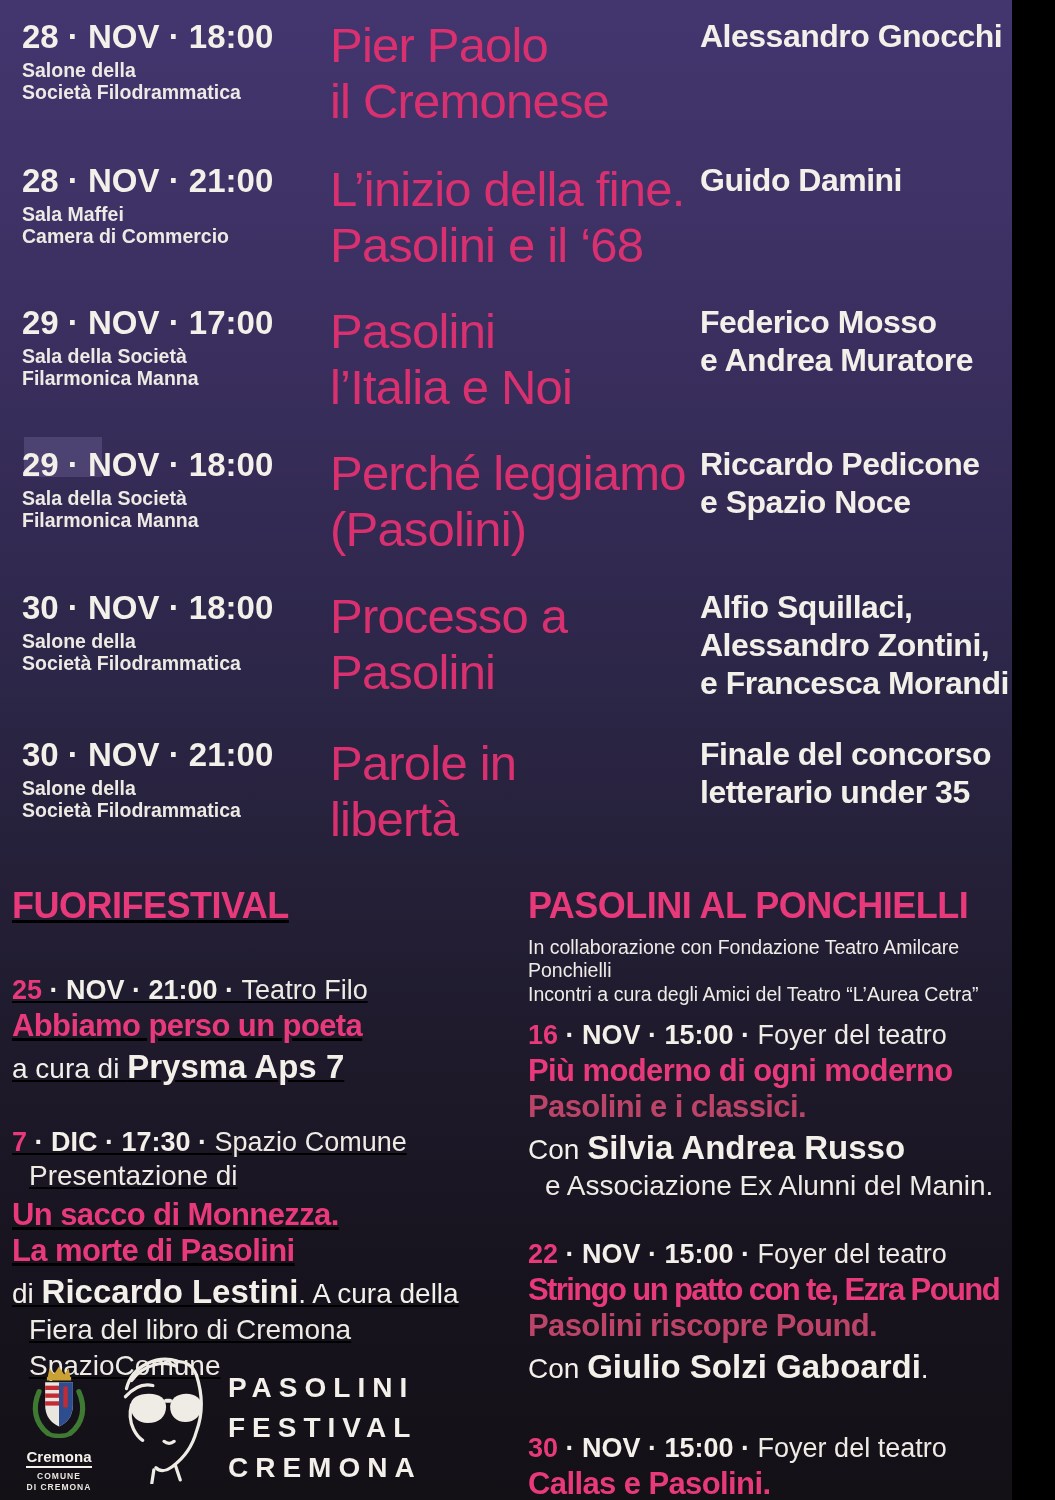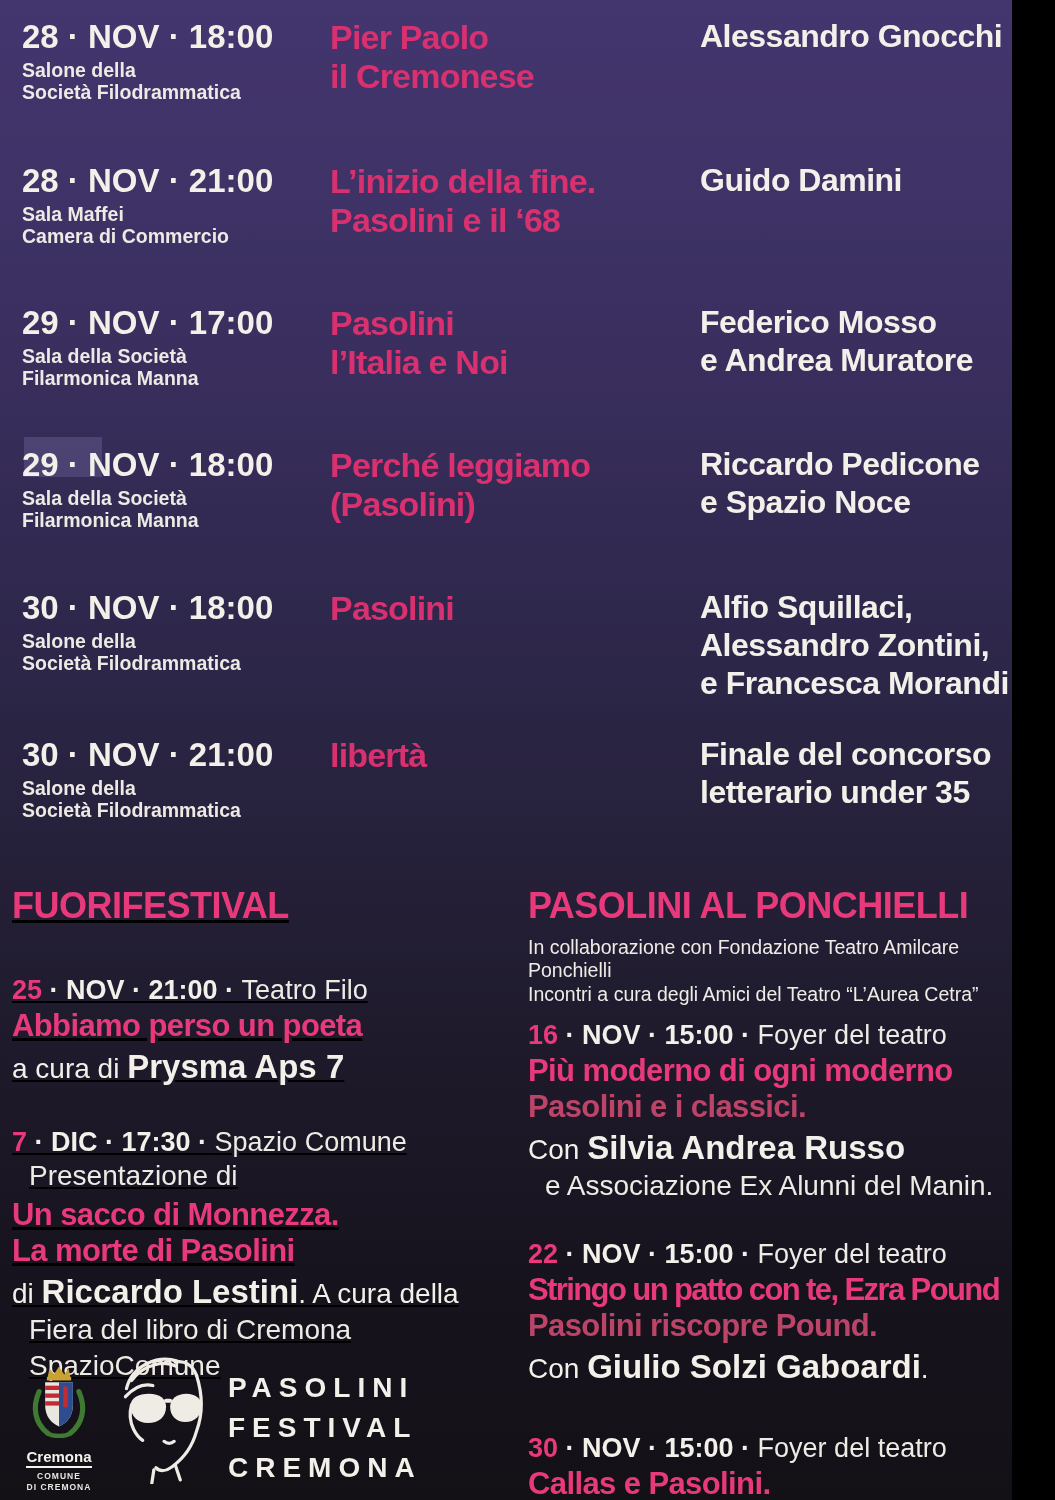--- a/index.html
+++ b/index.html
@@ -16,21 +16,21 @@
     background:linear-gradient(180deg,
       #43356e 0%, #3e3266 14%, #362c58 30%, #2c2648 45%,
       #252038 58%, #1e1a2b 70%, #181420 82%, #131016 100%);
   }
   .patch{position:absolute;left:24px;top:437px;width:78px;height:40px;
          background:rgba(160,150,210,0.22);}
   .row{position:absolute;left:0;width:1055px;}
   .c-date{position:absolute;left:22px;width:302px;}
   .date{font-size:33px;font-weight:700;color:var(--white);white-space:nowrap;}
   .venue{margin-top:3px;font-size:19.5px;font-weight:700;color:#edeae4;line-height:1.13;}
-  .c-title{position:absolute;left:330px;width:380px;font-size:34px;font-weight:700;
+  .c-title{position:absolute;left:330px;width:380px;font-size:49px;font-weight:400;
            color:var(--pink);line-height:1.14;letter-spacing:-0.8px;}
   .c-speaker{position:absolute;left:700px;width:348px;font-size:32px;font-weight:700;
              color:var(--white);line-height:1.18;letter-spacing:-0.5px;}
   .sec{position:absolute;top:885px;}
   .sec-left{left:12px;width:488px;text-decoration:underline;}
   .sec-right{left:528px;width:515px;}
   .sec-h{font-size:36px;font-weight:700;color:var(--pinkB);letter-spacing:-0.5px;}
   .sub{font-size:19.5px;color:#efece6;line-height:1.2;margin-top:9px;}
   .ev{margin-top:24px;}
   .dl{font-size:27px;color:var(--white);line-height:1.15;white-space:nowrap;}
@@ -133,38 +133,40 @@
 
   <div class="row" style="top:589px">
     <div class="c-date">
       <div class="date">30 · NOV · 18:00</div>
       <div class="venue">
         <div>Salone della</div>
         <div>Società Filodrammatica</div>
       </div>
     </div>
     <div class="c-title">
+      <div>Processo a</div>
       <div>Pasolini</div>
     </div>
     <div class="c-speaker">
       <div>Alfio Squillaci,</div>
       <div>Alessandro Zontini,</div>
       <div>e Francesca Morandi</div>
     </div>
   </div>
 
   <div class="row" style="top:736px">
     <div class="c-date">
       <div class="date">30 · NOV · 21:00</div>
       <div class="venue">
         <div>Salone della</div>
         <div>Società Filodrammatica</div>
       </div>
     </div>
     <div class="c-title">
+      <div>Parole in</div>
       <div>libertà</div>
     </div>
     <div class="c-speaker">
       <div>Finale del concorso</div>
       <div>letterario under 35</div>
     </div>
   </div>
 
   <div class="sec sec-left">
     <div class="sec-h">FUORIFESTIVAL</div>

